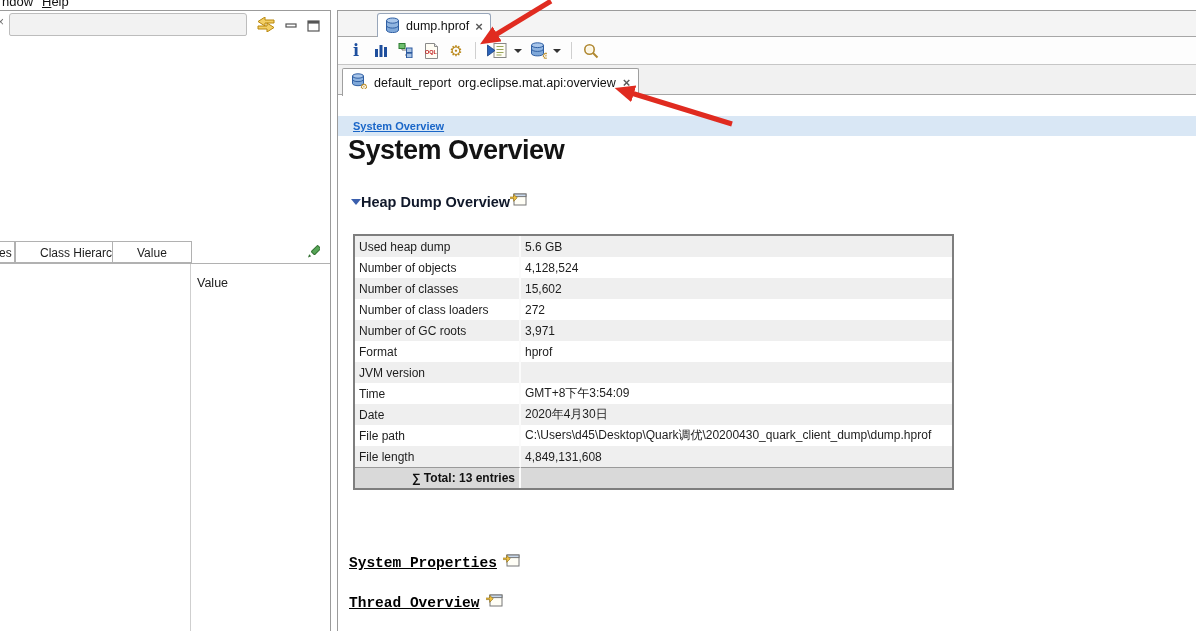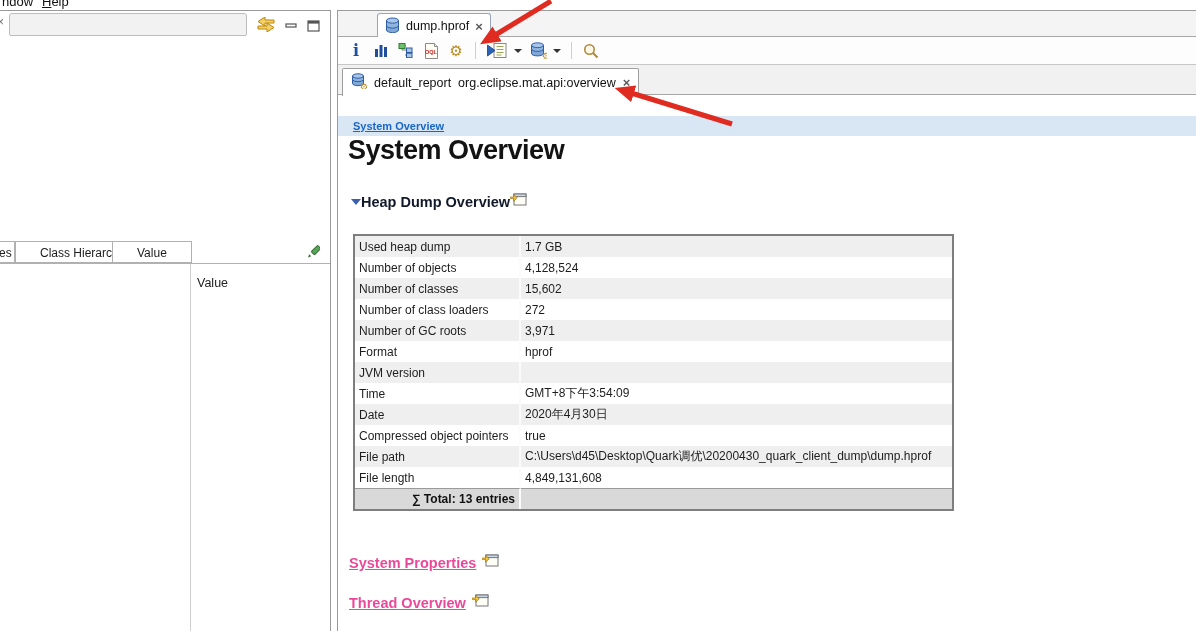--- a/index.html
+++ b/index.html
@@ -96,21 +96,21 @@
   .ovtable { position:absolute; left:15px; top:223px; width:601px;
     border:2px solid #7e7e7e; border-collapse:separate; border-spacing:0;
     font-size:12px; color:#1d1d1d; table-layout:fixed; }
   .ovtable td { height:21px; padding:0 4px 0 4px; overflow:hidden; white-space:nowrap; }
   .ovtable td.lbl { width:166px; border-right:2px solid #fbfbfb; }
   .ovtable tbody tr:nth-child(odd)  { background:#efefef; }
   .ovtable tbody tr:nth-child(even) { background:#ffffff; }
   .ovtable tfoot td { background:#d9d9d9; font-weight:bold; border-top:1px solid #9a9a9a; color:#111;text-align:right; }
 
   .report-link { position:absolute; left:11px; display:flex; align-items:center; gap:6px; cursor:pointer; }
-  .rl-a { font-size:14.5px; font-weight:bold; color:#ec4899; text-decoration:underline; }
+  .rl-a { font-size:14.5px; font-weight:bold; color:#000000; text-decoration:underline;font-family:Liberation Mono, monospace; }
   .link-sysprops { top:543px; }
   .link-threads  { top:583px; }
 
   .arrows { position:absolute; left:0; top:0; width:1196px; height:631px;
     pointer-events:none; z-index:60; }
 </style>
 </head>
 <body>
 
 <div class="menubar">
@@ -273,21 +273,21 @@
         <polygon points="0.5,9 6,9 6,5.5 10.5,10 6,14.5 6,11 0.5,11" fill="#f0c040" stroke="#8a6a10" stroke-width="0.8" transform="translate(-1,-3) scale(0.78)"></polygon>
       </svg>
     </span>
   </div>
 
   <table class="ovtable">
     <tbody>
 
         <tr>
           <td class="lbl">Used heap dump</td>
-          <td class="val">1.7 GB</td>
+          <td class="val">5.6 GB</td>
         </tr>
 
         <tr>
           <td class="lbl">Number of objects</td>
           <td class="val">4,128,524</td>
         </tr>
 
         <tr>
           <td class="lbl">Number of classes</td>
           <td class="val">15,602</td>
@@ -317,24 +317,20 @@
           <td class="lbl">Time</td>
           <td class="val">GMT+8下午3:54:09</td>
         </tr>
 
         <tr>
           <td class="lbl">Date</td>
           <td class="val">2020年4月30日</td>
         </tr>
 
 
-        <tr>
-          <td class="lbl">Compressed object pointers</td>
-          <td class="val">true</td>
-        </tr>
 
         <tr>
           <td class="lbl">File path</td>
           <td class="val">C:\Users\d45\Desktop\Quark调优\20200430_quark_client_dump\dump.hprof</td>
         </tr>
 
         <tr>
           <td class="lbl">File length</td>
           <td class="val">4,849,131,608</td>
         </tr>

